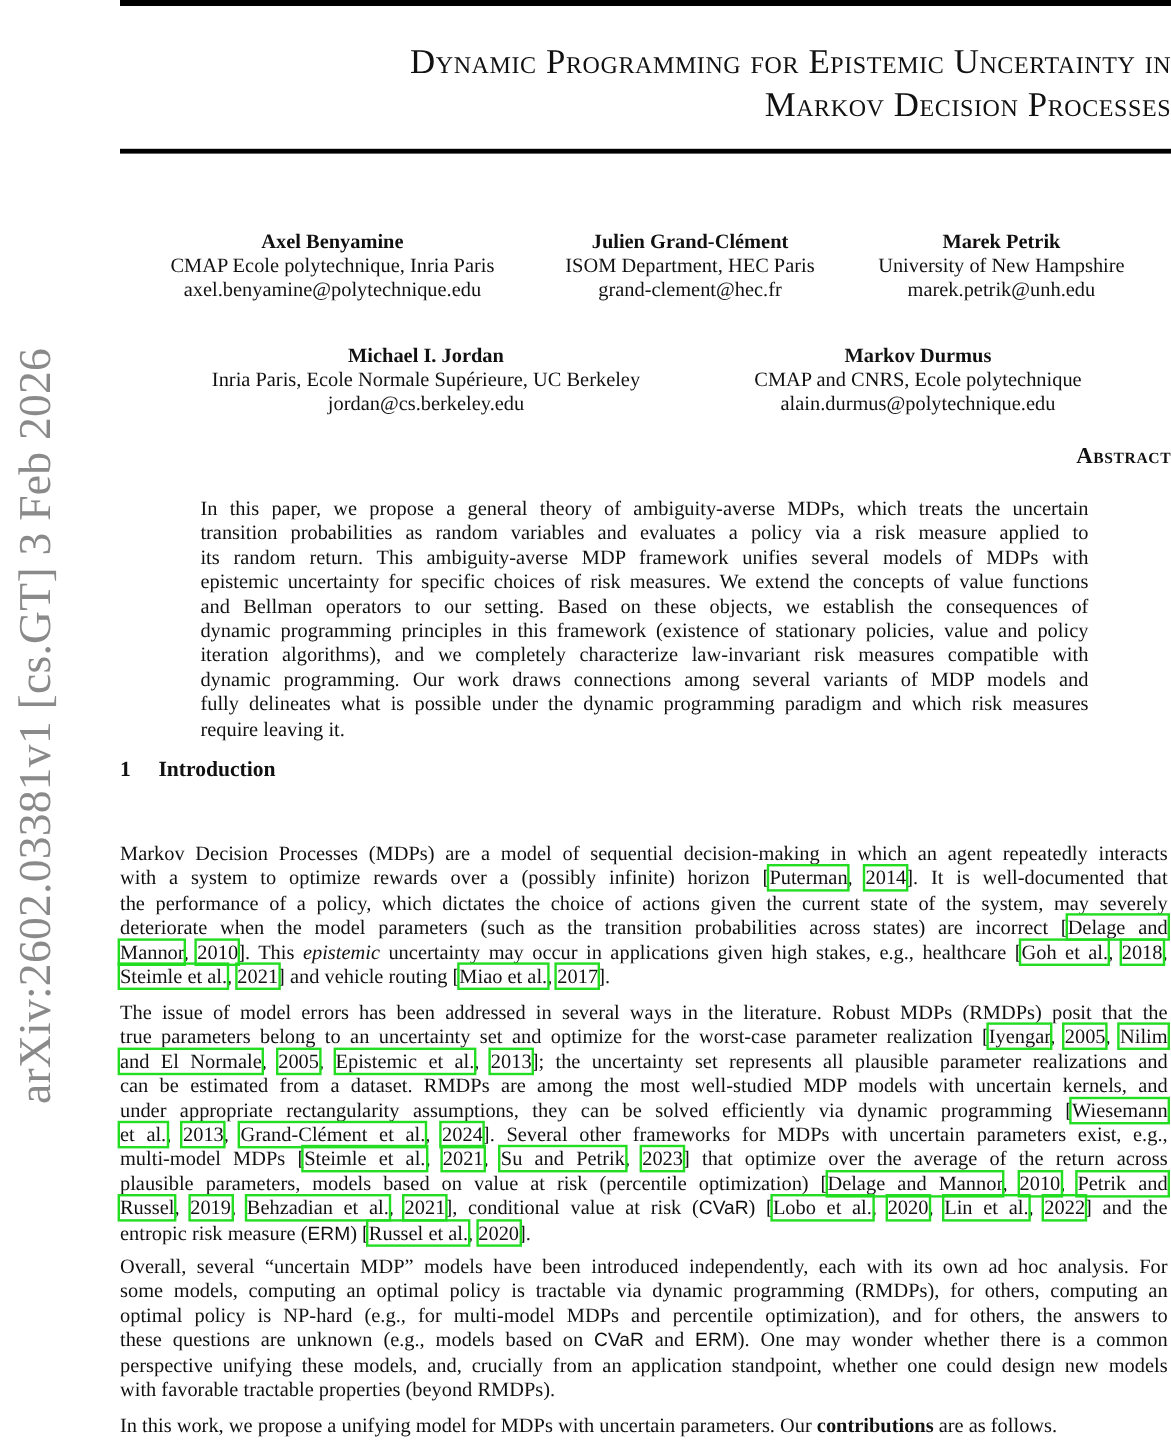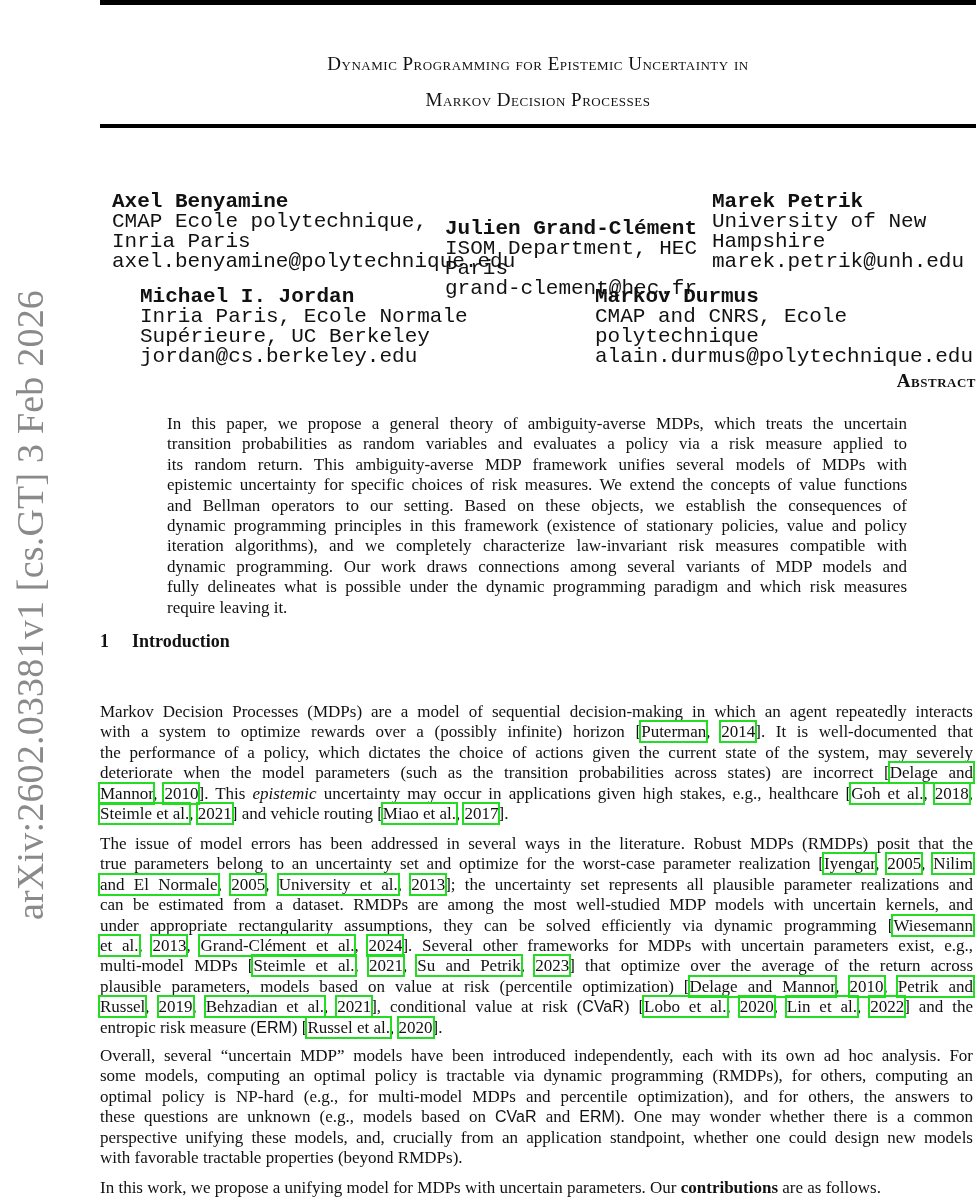--- a/index.html
+++ b/index.html
@@ -5,23 +5,23 @@
   html, body { margin: 0; padding: 0; background: #ffffff; }
   body { width: 976px; height: 1200px; position: relative; overflow: hidden;
          font-family: "Liberation Serif", "DejaVu Serif", serif; color: #111; }
   .arxiv-stamp { position: absolute; left: 5px; top: 275px; width: 50px; height: 660px; }
   .arxiv-stamp span { position: absolute; left: 50%; top: 50%; white-space: nowrap;
     transform: translate(-50%, -50%) rotate(-90deg); font-size: 38px; color: #8a8a8a;
     font-family: "Liberation Serif", serif; letter-spacing: 0.2px; }
   .rule { position: absolute; left: 100px; width: 876px; background: #000; }
   .rule.top { top: 0; height: 5px; }
   .rule.bottom { top: 124px; height: 4px; }
-  .title { position: absolute; left: 100px; width: 876px; top: 46px; text-align: center;
-    font-size: 19px; line-height: 36px; letter-spacing: 0.5px; font-variant: small-caps; }
-  .author { position: absolute; font-size: 21px; line-height: 20px; font-family: Liberation Mono, monospace; }
+  .title { position: absolute; left: 100px; width: 876px; top: 34px; text-align: right;
+    font-size: 29px; line-height: 36px; letter-spacing: 0.5px; font-variant: small-caps; }
+  .author { position: absolute; text-align: center; font-size: 17px; line-height: 20px; }
   .author .name { font-weight: bold; }
   .abstract-head { position: absolute; left: 100px; width: 876px; top: 370px; text-align: right;
     font-weight: bold; font-size: 19px; font-variant: small-caps; letter-spacing: 0.5px; }
   .abstract { position: absolute; left: 167px; width: 740px; top: 414px; font-size: 17px; line-height: 20.4px; }
   .line { text-align: justify; text-align-last: justify; white-space: nowrap; height: 20.4px; overflow: visible; }
   .line.last { text-align-last: left; }
   .line span.j { display: block; text-align: justify; text-align-last: justify; white-space: normal; }
   .section-head { position: absolute; left: 100px; top: 631px; font-size: 18px; font-weight: bold; }
   .section-head .num { display: inline-block; width: 32px; }
   .para { position: absolute; left: 100px; width: 873px; font-size: 17px; line-height: 20.4px; }
@@ -42,21 +42,21 @@
   <div>Dynamic Programming for Epistemic Uncertainty in</div>
   <div>Markov Decision Processes</div>
 </div>
 <div class="rule bottom"></div>
 
 <div class="author" style="left:112px;width:330px;top:192px;">
   <div class="name">Axel Benyamine</div>
   <div>CMAP Ecole polytechnique, Inria Paris</div>
   <div>axel.benyamine@polytechnique.edu</div>
 </div>
-<div class="author" style="left:445px;width:260px;top:192px;margin-top:27px;">
+<div class="author" style="left:445px;width:260px;top:192px;">
   <div class="name">Julien Grand-Clément</div>
   <div>ISOM Department, HEC Paris</div>
   <div>grand-clement@hec.fr</div>
 </div>
 <div class="author" style="left:712px;width:245px;top:192px;">
   <div class="name">Marek Petrik</div>
   <div>University of New Hampshire</div>
   <div>marek.petrik@unh.edu</div>
 </div>
 <div class="author" style="left:140px;width:430px;top:287px;">
@@ -126,21 +126,21 @@
 </div>
 
 <div class="para" style="top:834px;">
   <div class="line">
       <span class="j">The issue of model errors has been addressed in several ways in the literature. Robust MDPs (RMDPs) posit that the</span>
     </div>
   <div class="line">
       <span class="j"><span>true parameters belong to an uncertainty set and optimize for the worst-case parameter realization [</span><span class="cite">Iyengar</span>, <span class="cite">2005</span>, <span class="cite">Nilim</span></span>
     </div>
   <div class="line">
-      <span class="j"><span class="cite">and El Normale</span>, <span class="cite">2005</span>, <span class="cite">University et al.</span>, <span class="cite">2013</span><span>]; the uncertainty set represents all plausible parameter realizations and</span></span>
+      <span class="j"><span class="cite">and El Normale</span>, <span class="cite">2005</span>, <span class="cite">Epistemic et al.</span>, <span class="cite">2013</span><span>]; the uncertainty set represents all plausible parameter realizations and</span></span>
     </div>
   <div class="line">
       <span class="j">can be estimated from a dataset. RMDPs are among the most well-studied MDP models with uncertain kernels, and</span>
     </div>
   <div class="line">
       <span class="j"><span>under appropriate rectangularity assumptions, they can be solved efficiently via dynamic programming [</span><span class="cite">Wiesemann</span></span>
     </div>
   <div class="line">
       <span class="j"><span class="cite">et al.</span>, <span class="cite">2013</span>, <span class="cite">Grand-Clément et al.</span>, <span class="cite">2024</span><span>]. Several other frameworks for MDPs with uncertain parameters exist, e.g.,</span></span>
     </div>

